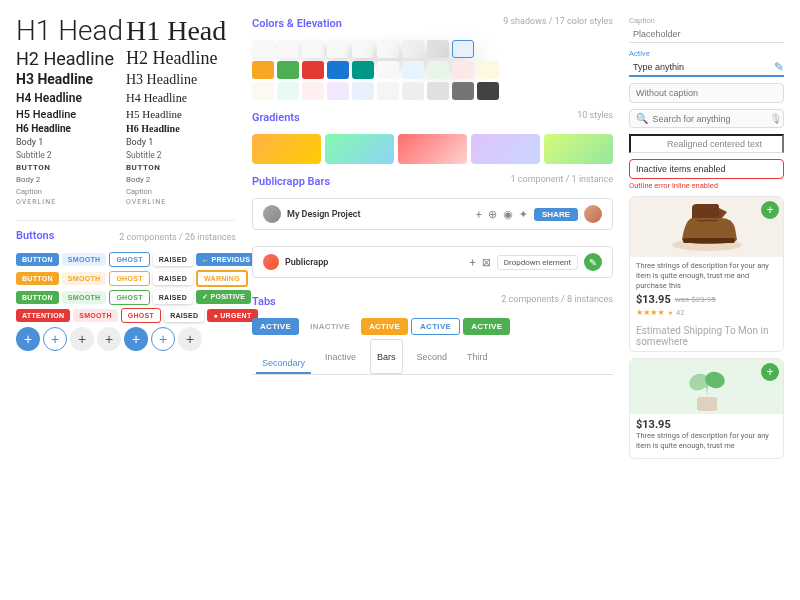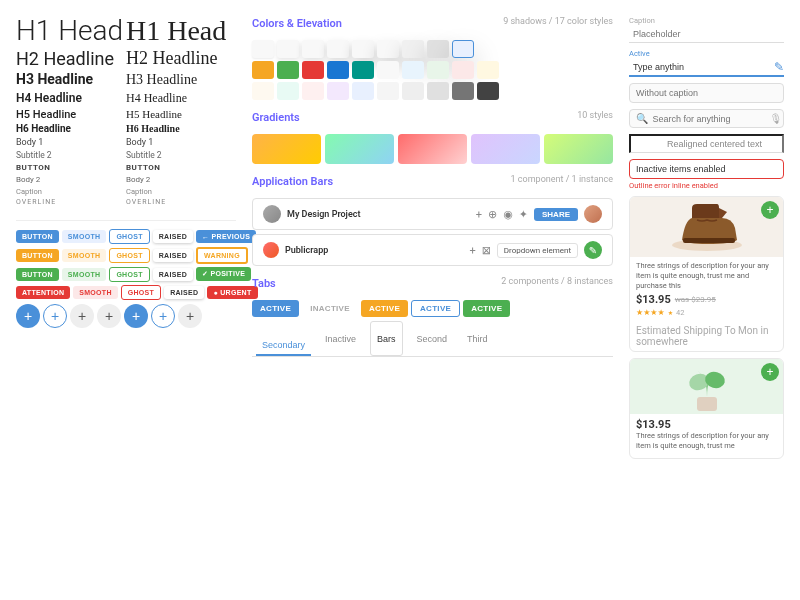--- a/index.html
+++ b/index.html
@@ -153,21 +153,21 @@
     .appbars-header { display: flex; justify-content: space-between; align-items: center; margin-bottom: 6px; }
 
     .appbar {
       background: #fff;
       border: 1px solid #e0e0e0;
       border-radius: 4px;
       padding: 6px 10px;
       display: flex;
       align-items: center;
       gap: 6px;
-      margin-bottom: 4px;
+      margin-bottom: 16px;
     }
 
     .appbar-avatar {
       width: 18px; height: 18px;
       border-radius: 50%;
       background: #bbb;
       flex-shrink: 0;
     }
 
     .appbar-title { font-size: 9px; font-weight: 600; color: #333; flex: 1; }
@@ -430,20 +430,24 @@
           <div class="body2-roboto">Body 2</div>
           <div class="caption-roboto">Caption</div>
           <div class="overline-roboto">OVERLINE</div>
         </div>
       </div>
     </div>
 
     <div class="divider"></div>
 
     <div class="buttons-section">
+      <div class="buttons-header">
+        <span class="section-title">Buttons</span>
+        <span class="buttons-subtitle">2 components / 26 instances</span>
+      </div>
 
       <div class="btn-row">
         <button class="btn btn-blue">BUTTON</button>
         <button class="btn btn-smooth">SMOOTH</button>
         <button class="btn btn-ghost">GHOST</button>
         <button class="btn btn-raised">RAISED</button>
         <button class="btn btn-prev">← PREVIOUS</button>
       </div>
 
       <div class="btn-row">
@@ -538,21 +542,21 @@
         <div class="gradient-swatch" style="background: linear-gradient(135deg, #ffb347, #ffcc02);"></div>
         <div class="gradient-swatch" style="background: linear-gradient(135deg, #84fab0, #8fd3f4);"></div>
         <div class="gradient-swatch" style="background: linear-gradient(135deg, #ff6b6b, #ffd1d1);"></div>
         <div class="gradient-swatch" style="background: linear-gradient(135deg, #e0c3fc, #c9d6ff);"></div>
         <div class="gradient-swatch" style="background: linear-gradient(135deg, #d4fc79, #96e6a1);"></div>
       </div>
     </div>
 
     <div class="appbars-section">
       <div class="appbars-header">
-        <span class="section-title">Application Bars</span>
+        <span class="section-title">Publicrapp Bars</span>
         <span class="section-subtitle">1 component / 1 instance</span>
       </div>
 
       <div class="appbar">
         <div class="appbar-avatar" style="background: linear-gradient(135deg, #aaa, #888);"></div>
         <span class="appbar-title">My Design Project</span>
         <span class="appbar-icon">+</span>
         <span class="appbar-icon">⊕</span>
         <span class="appbar-icon">◉</span>
         <span class="appbar-icon">✦</span>

